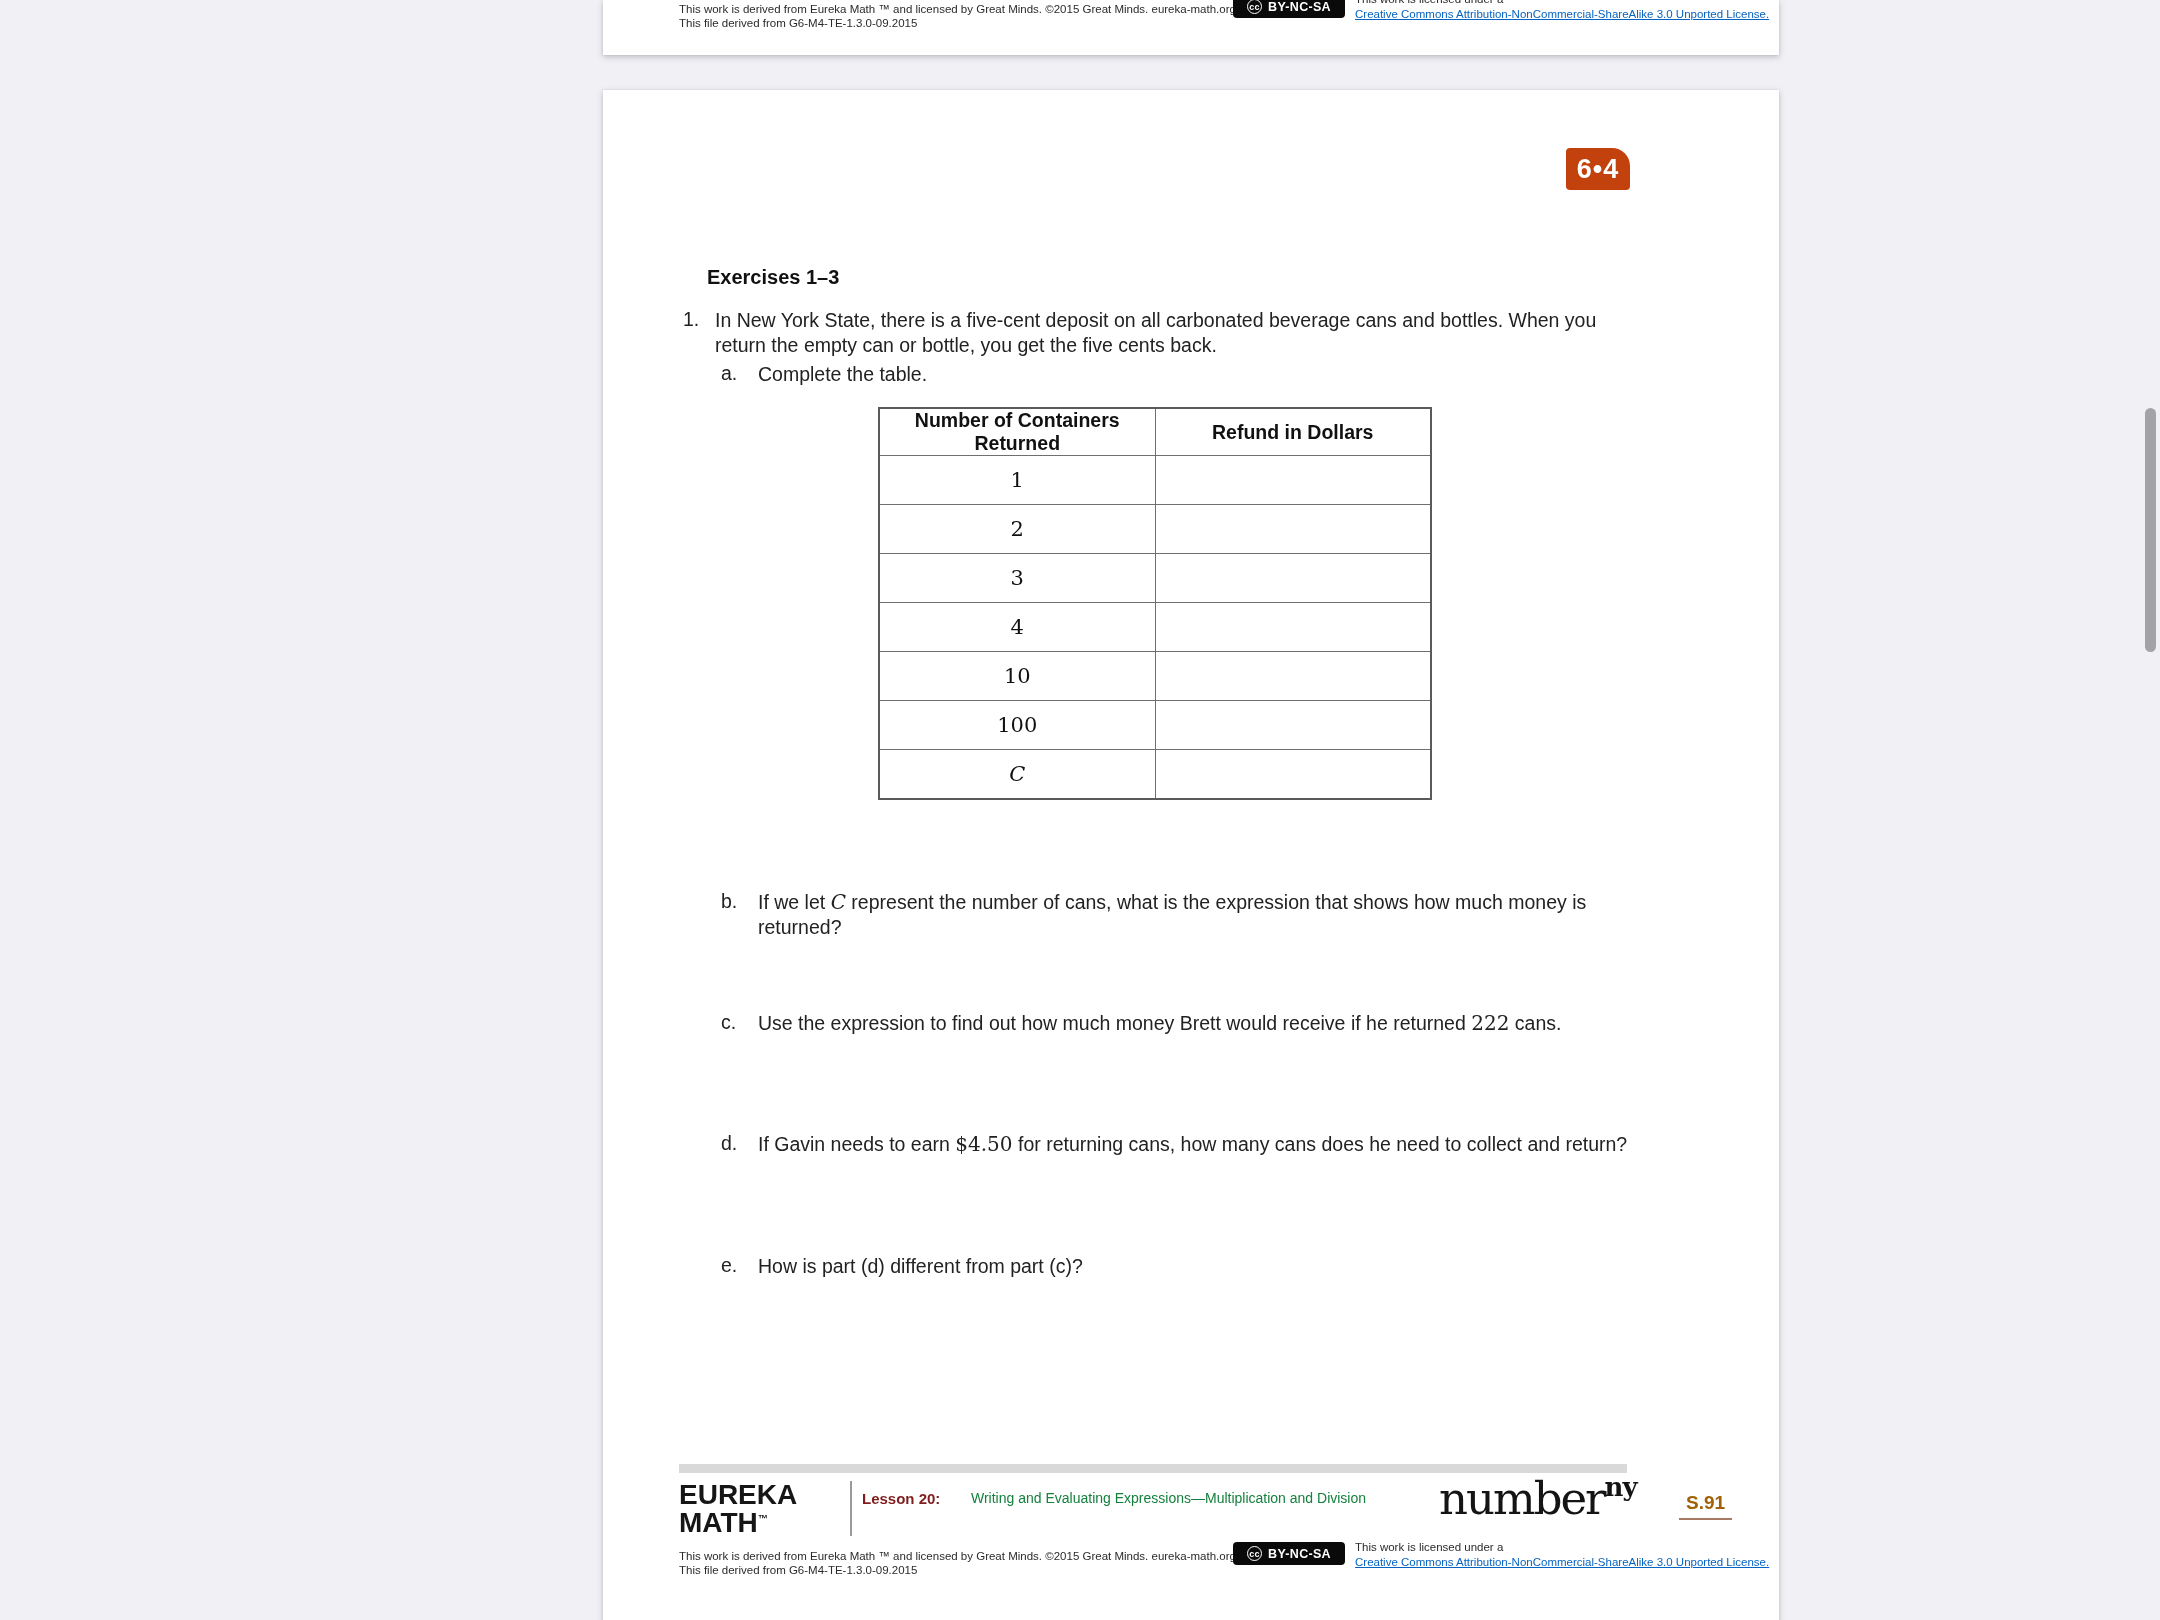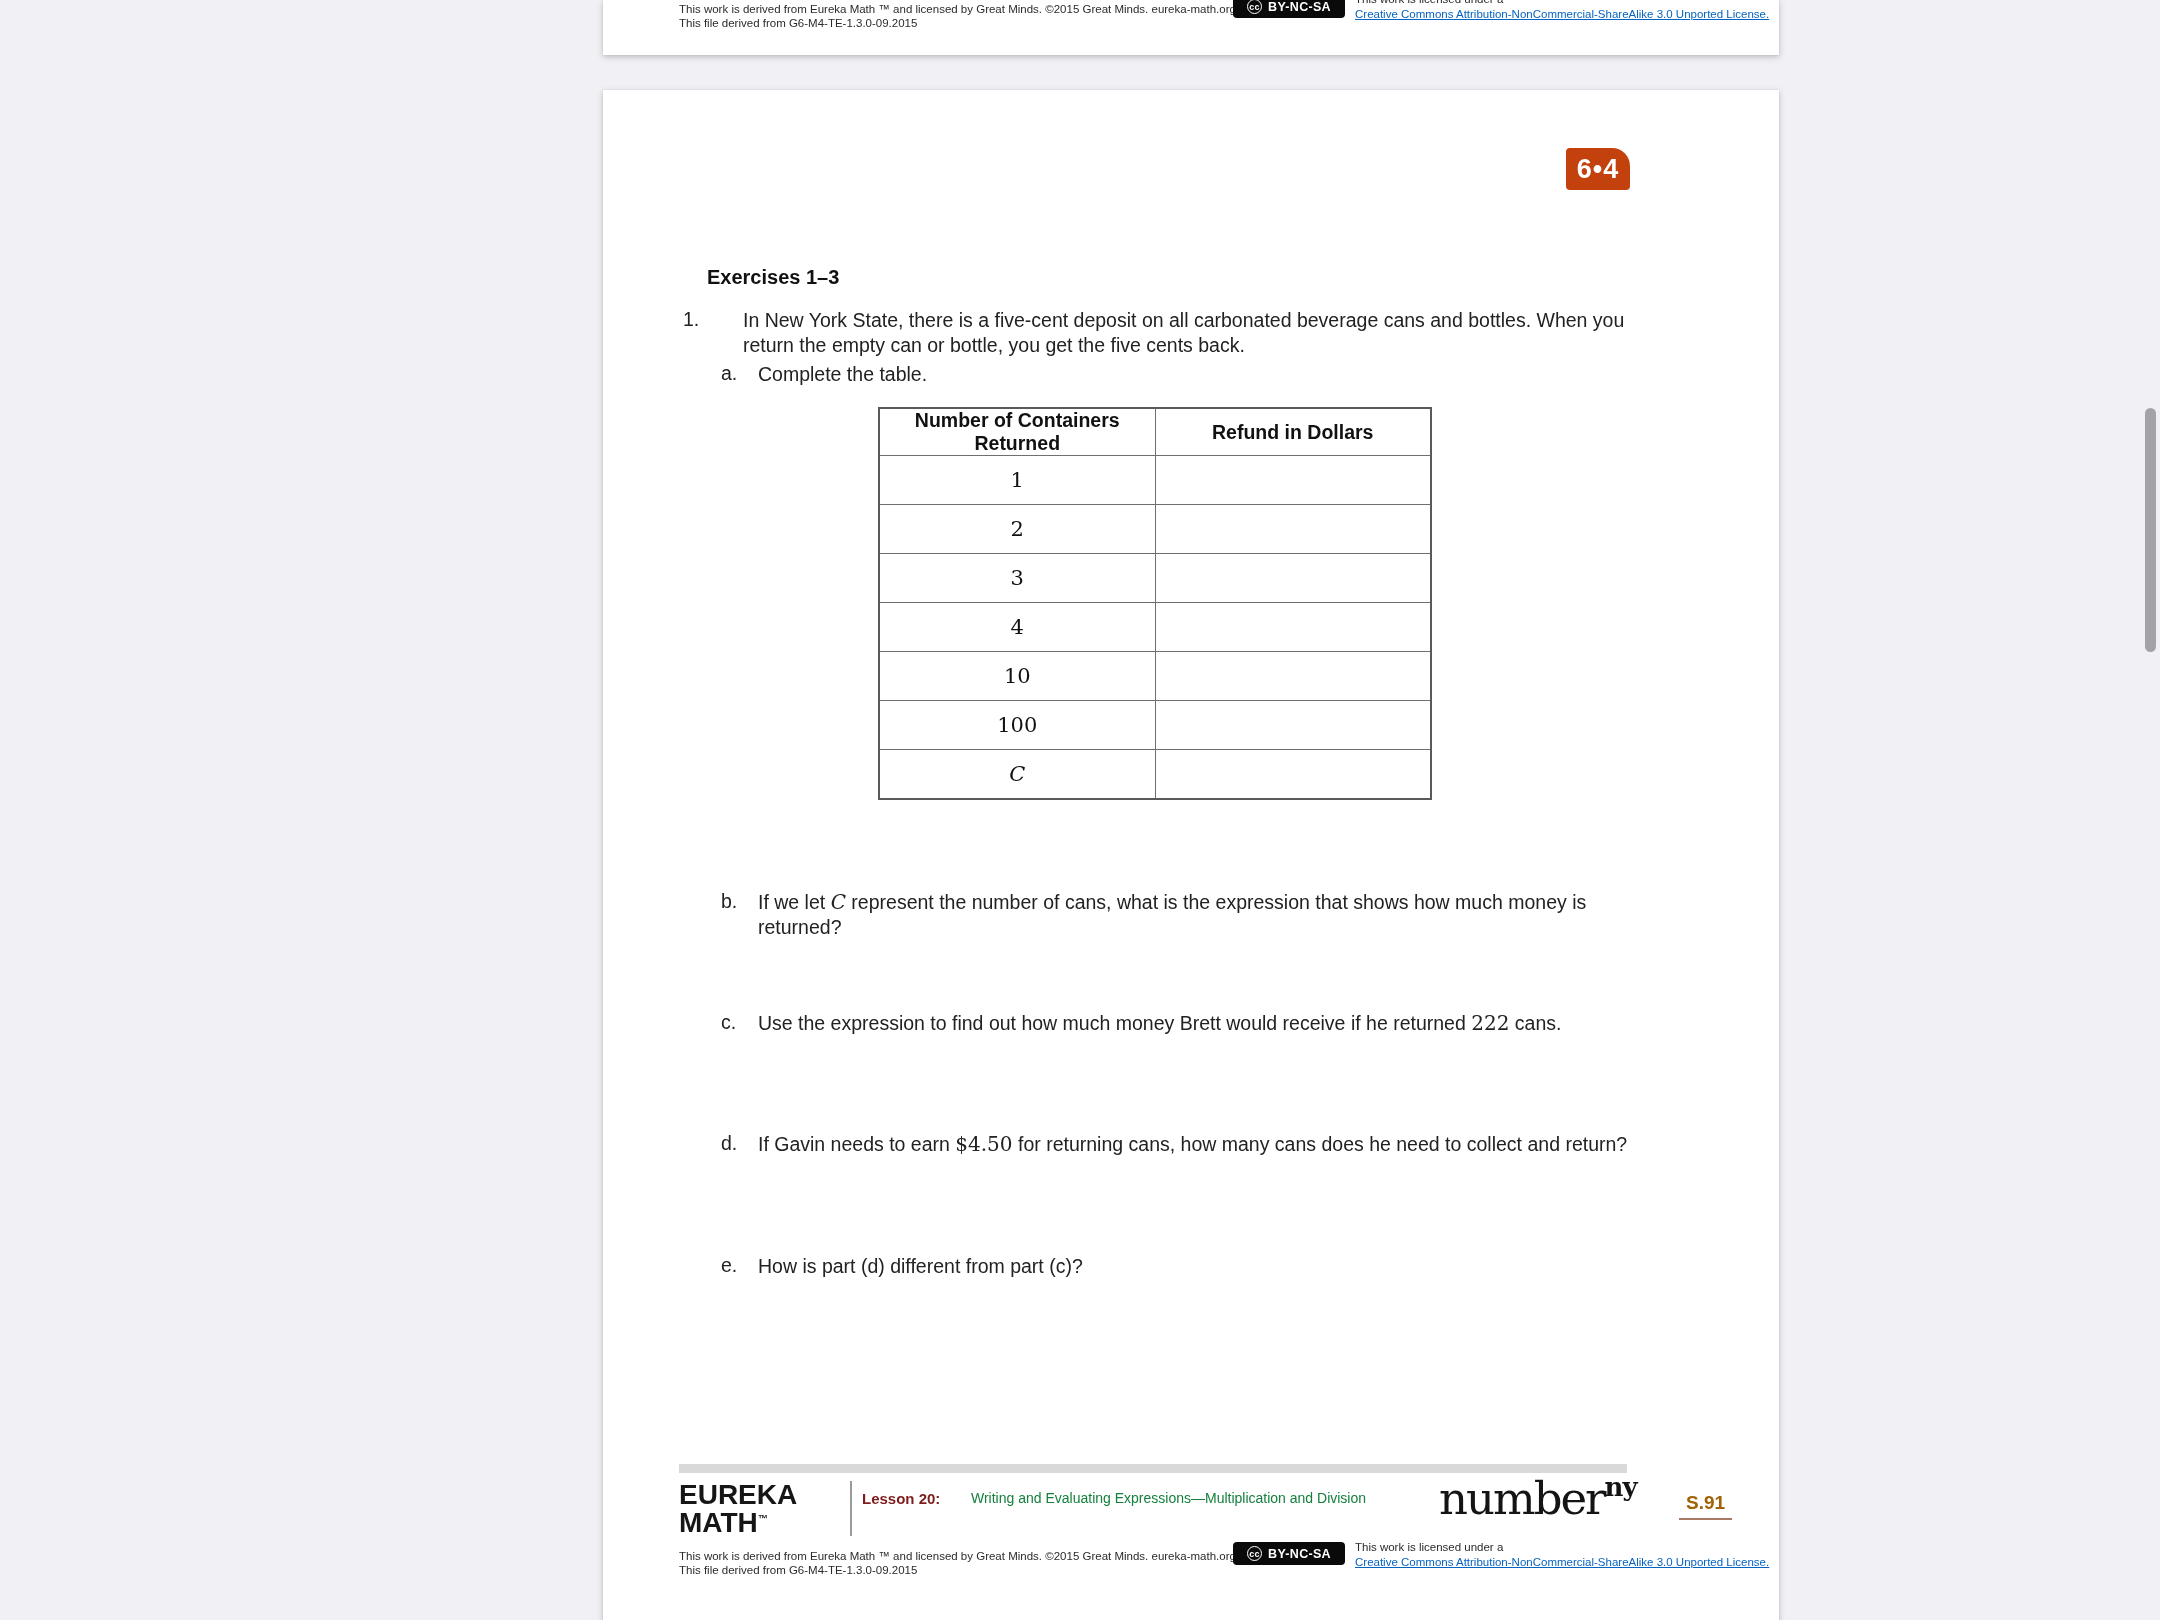--- a/index.html
+++ b/index.html
@@ -29,21 +29,21 @@
   .hdr-curriculum { font-size:16.5px; font-weight:bold; color:#596070; letter-spacing:.2px; }
   .hdr-lesson { font-size:27px; font-weight:bold; color:#596070; }
   .hdr-badge { position:absolute; left:963px; top:58px; width:64px; height:42px;
                background:#c2410c; border-radius:4px 18px 4px 4px;
                display:flex; align-items:center; justify-content:center;
                color:#fff; font-size:27px; font-weight:bold; letter-spacing:1px; }
 
   
   .ex-title { position:absolute; left:76px; top:176px; font-size:20px; font-weight:bold; color:#111;margin-left:28px; }
   .p-num { position:absolute; left:80px; top:218px; font-size:19.5px; }
-  .p-text { position:absolute; left:112px; top:218px; width:900px; font-size:19.5px; line-height:25px;margin-left:28px; }
+  .p-text { position:absolute; left:112px; top:218px; width:900px; font-size:19.5px; line-height:25px; }
   .part { position:absolute; font-size:19.5px; }
   .part-label { position:absolute; left:118px; }
   .part-text { position:absolute; left:155px; width:880px; line-height:25px; }
   .serif { font-family:"DejaVu Serif", serif; font-size:20px; }
   .mathvar { font-family:"DejaVu Serif", serif; font-style:italic; font-size:20px; }
 
   
   table.containers { position:absolute; left:275px; top:317px; width:553px;
                      border-collapse:collapse; table-layout:fixed; }
   table.containers td, table.containers th { border:1px solid #6f6f6f; width:276px; text-align:center; vertical-align:middle; }

